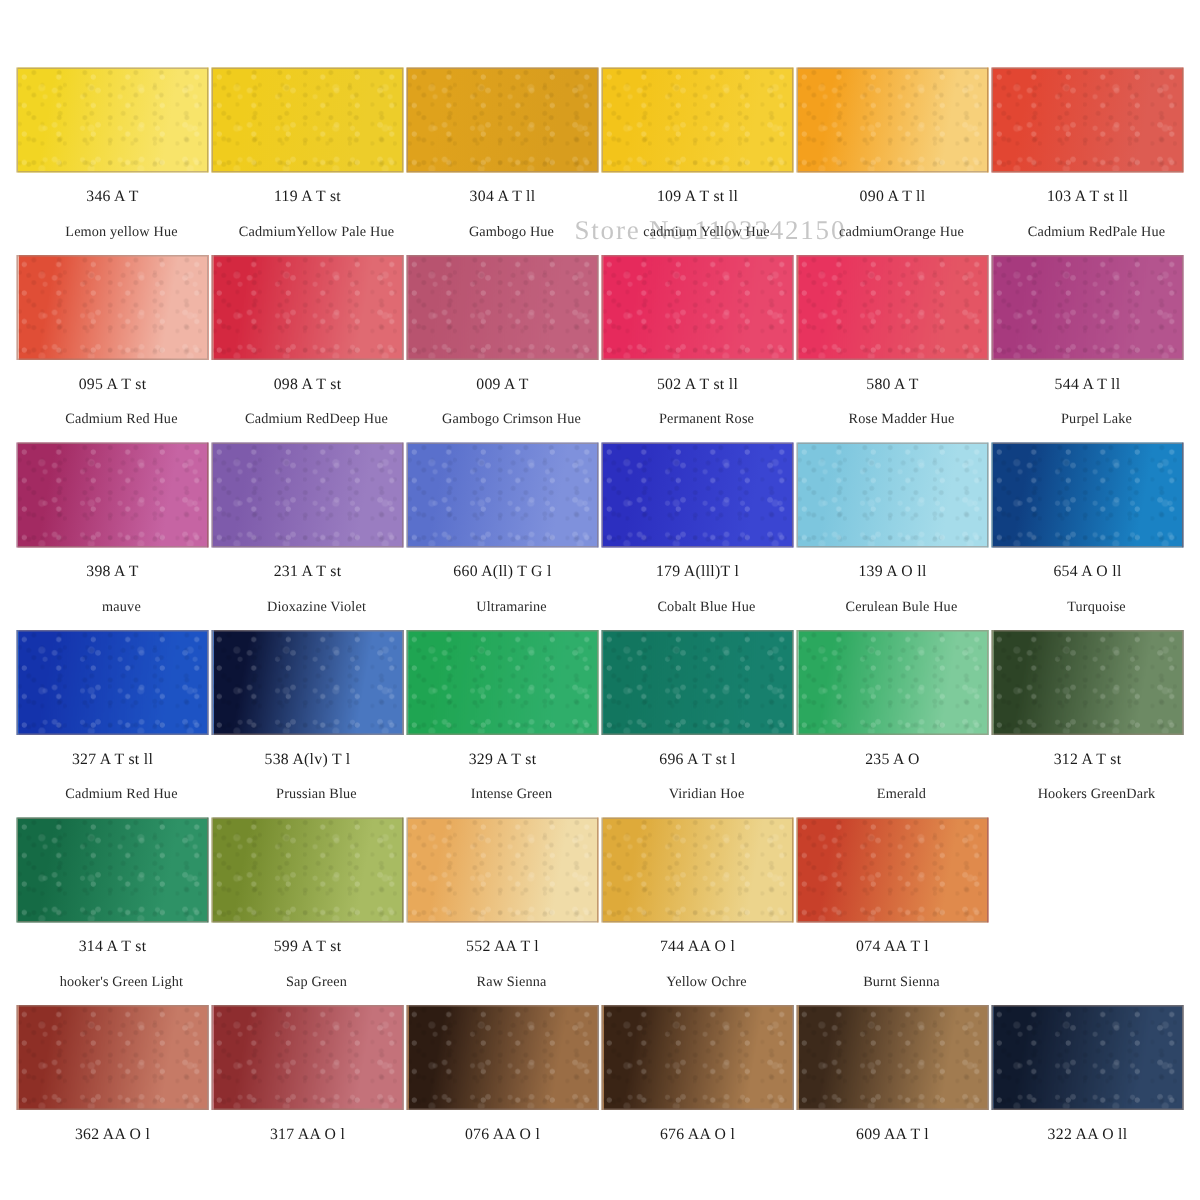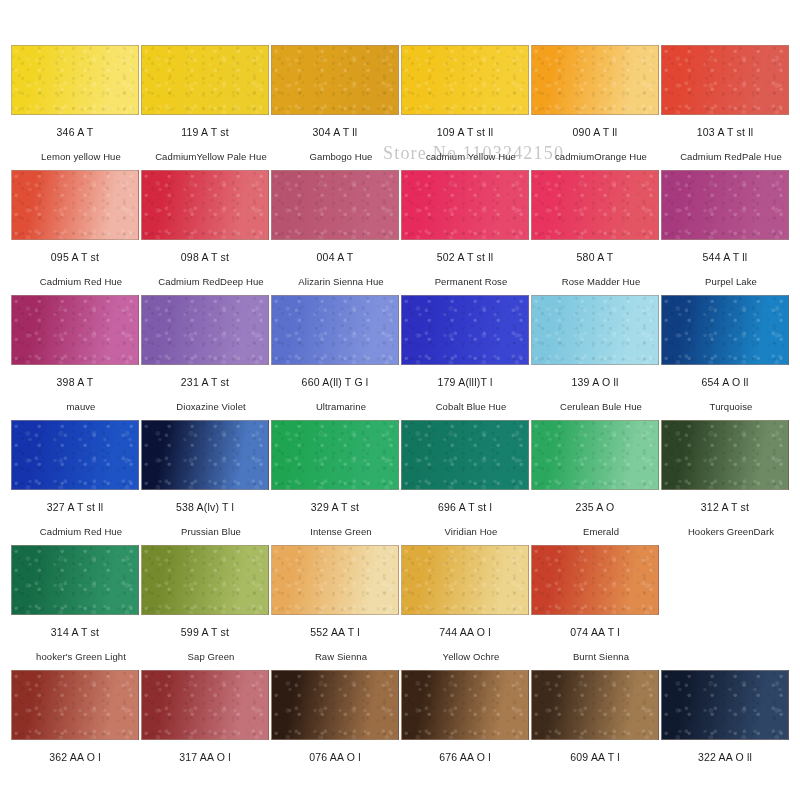--- a/index.html
+++ b/index.html
@@ -23,20 +23,21 @@
     box-sizing: border-box;
     padding: 0;
     background: #ffffff;
   }
 
   .grid {
     position: absolute;
     left: 10px;
     top: 45px;
     width: 780px;
+    font-family: Liberation Serif, serif;
   }
 
   .swatch-row {
     display: flex;
     width: 780px;
     height: 125px;
     box-sizing: border-box;
   }
 
   .swatch-cell {
@@ -166,22 +167,22 @@
           <div class="swatch-patch" style="background: linear-gradient(100deg, rgb(212, 40, 64) 0%, rgb(212, 40, 64) 18%, rgb(224, 106, 114) 78%, rgb(224, 106, 114) 100%);">
             <div class="grain"></div>
           </div>
           <div class="swatch-code">098 A T st</div>
           <div class="swatch-name">Cadmium RedDeep Hue</div>
         </div>
         <div class="swatch-cell">
           <div class="swatch-patch" style="background: linear-gradient(100deg, rgb(184, 83, 111) 0%, rgb(184, 83, 111) 18%, rgb(193, 97, 125) 78%, rgb(193, 97, 125) 100%);">
             <div class="grain"></div>
           </div>
-          <div class="swatch-code">004 A T</div>
-          <div class="swatch-name">Alizarin Sienna Hue</div>
+          <div class="swatch-code">009 A T</div>
+          <div class="swatch-name">Gambogo Crimson Hue</div>
         </div>
         <div class="swatch-cell">
           <div class="swatch-patch" style="background: linear-gradient(100deg, rgb(230, 42, 92) 0%, rgb(230, 42, 92) 18%, rgb(232, 71, 108) 78%, rgb(232, 71, 108) 100%);">
             <div class="grain"></div>
           </div>
           <div class="swatch-code">502 A T st ll</div>
           <div class="swatch-name">Permanent Rose</div>
         </div>
         <div class="swatch-cell">
           <div class="swatch-patch" style="background: linear-gradient(100deg, rgb(232, 51, 94) 0%, rgb(232, 51, 94) 18%, rgb(228, 85, 100) 78%, rgb(228, 85, 100) 100%);">

